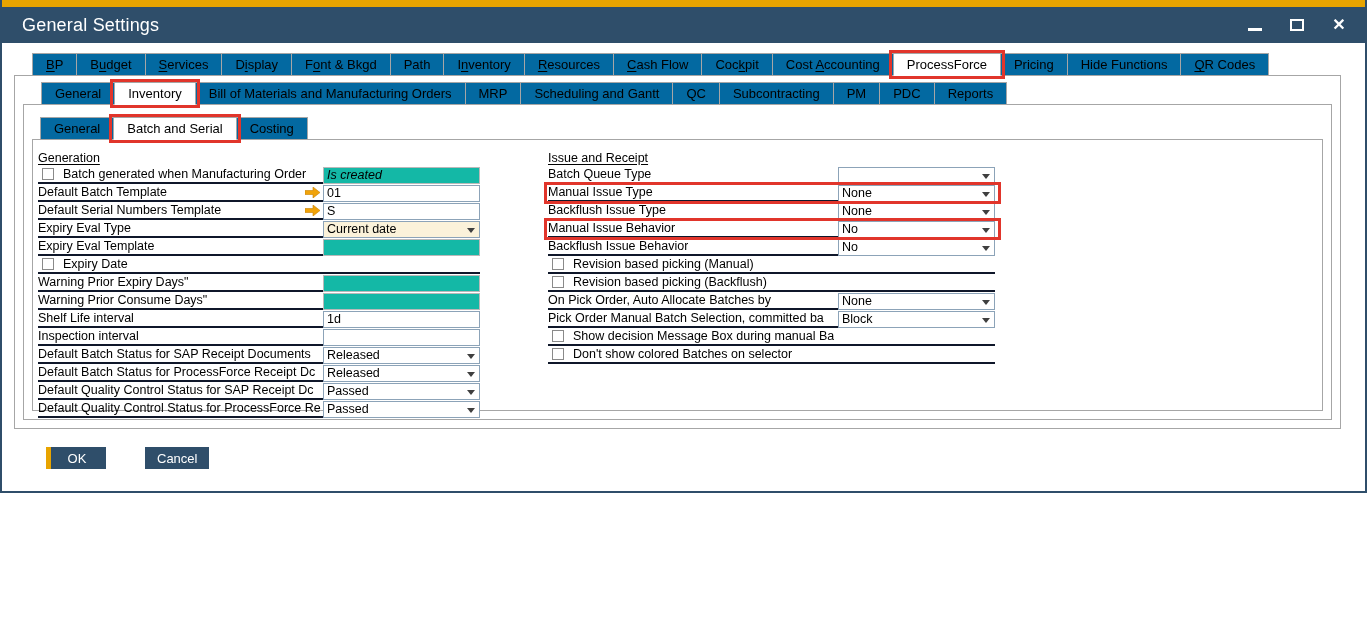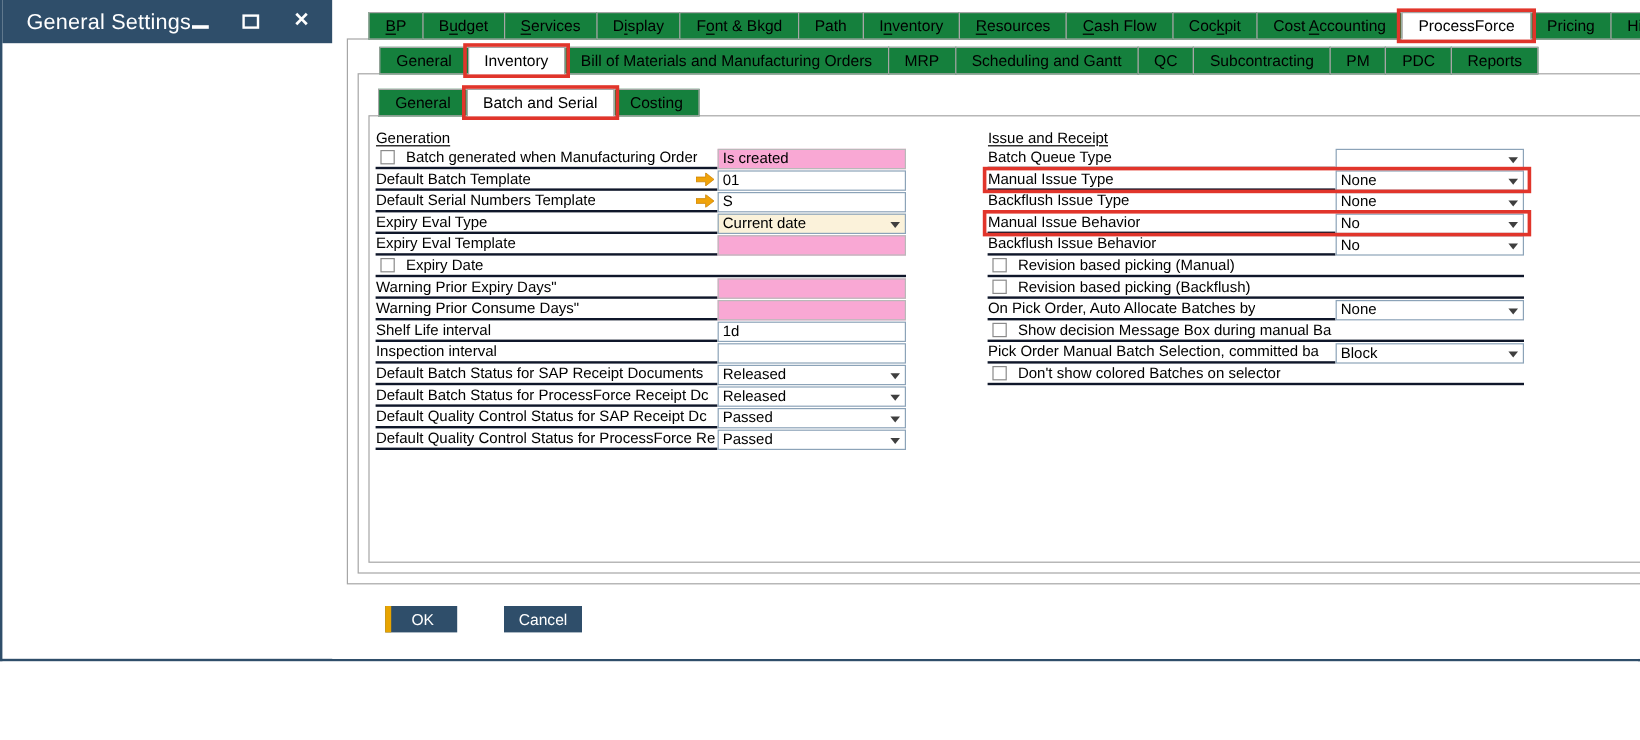--- a/index.html
+++ b/index.html
@@ -3,23 +3,23 @@
 <meta charset="utf-8">
 <style>
   * { box-sizing: border-box; }
   html,body { margin:0; padding:0; background:#fff; }
   body {
     width:1367px; height:617px;
     font-family:"Liberation Sans", sans-serif;
     overflow:hidden;
   }
   .window {
-    width:1367px; height:551px;
+    width:1367px; height:493px;
     border:2px solid #2F4E6A; border-top:none;
-    display:flex; flex-direction:row; background:#fff;
+    display:flex; flex-direction:column; background:#fff;
   }
   .top-strip { height:7px; background:#E8A400; flex:none; }
   .titlebar {
     height:36px; background:#2F4E6A; color:#fff; flex:none;
     display:flex; align-items:center; padding:0 18px 0 20px;
   }
   .title { font-size:18px; letter-spacing:0.2px; }
   .win-controls { margin-left:auto; display:flex; gap:26px; align-items:center; }
   .win-btn { width:16px; height:16px; display:flex; align-items:center; justify-content:center; cursor:pointer; }
   .ic-min { width:14px; height:3px; background:#fff; margin-top:8px; }
@@ -27,21 +27,21 @@
   .ic-close { color:#fff; font-size:16px; font-weight:bold; line-height:1; }
 
   .content { flex:1; display:flex; flex-direction:column; min-height:0; background:#fff; }
 
   
   .tabs { display:flex; position:relative; z-index:3; flex:none; }
   .l1-tabs { margin:10px 12px 0 30px; }
   .l2-tabs { margin:6px 8px 0 26px; }
   .l3-tabs { margin:12px 8px 0 16px; }
   .tab {
-    position:relative; background:#15803d;
+    position:relative; background:#0369a1;
     border:1px solid #A6A6A6;
     padding:0 13px; height:23px; line-height:22px;
     font-size:13px; color:#000; text-align:center; cursor:pointer;
     white-space:nowrap;
   }
   .tab + .tab { margin-left:-1px; }
   .tab.active { background:#fff; border-bottom-color:#fff; z-index:2; }
   .tab u { text-underline-offset:2px; }
 
   .panel {
@@ -72,21 +72,21 @@
   .cb {
     width:12px; height:12px; border:1px solid #8A8A8A; background:#fff;
     margin:0 9px 0 4px; flex:none; cursor:pointer;
   }
   .ffield {
     width:157px; flex:none; height:17px;
     border:1px solid #8CA3B8; background:#fff;
     display:flex; align-items:center; padding:0 3px;
     font-size:12.5px; position:relative; overflow:hidden; white-space:nowrap;
   }
-  .ffield.disabled { background:#f9a8d4; border-color:#B9B9B9; }
+  .ffield.disabled { background:#14b8a6; border-color:#B9B9B9;font-style:italic; }
   .ffield.yellow { background:#FBF2DA; }
   .ffield.dropdown { padding-right:15px; cursor:pointer; }
   .darrow {
     position:absolute; right:4px; top:6px; width:0; height:0;
     border-left:4px solid transparent; border-right:4px solid transparent;
     border-top:5px solid #3F3F3F;
   }
 
   
   .hl-red::after {
@@ -364,31 +364,31 @@
                 <div class="flabel">
                   <span class="ltext">On Pick Order, Auto Allocate Batches by</span>
                 </div>
                 <div class="ffield dropdown">
                   <span>None</span>
                   <span class="darrow"></span>
                 </div>
               </div>
               <div class="frow">
                 <div class="flabel">
+                  <span class="ltext">Pick Order Manual Batch Selection, committed ba</span>
+                </div>
+                <div class="ffield dropdown">
+                  <span>Block</span>
+                  <span class="darrow"></span>
+                </div>
+              </div>
+              <div class="frow">
+                <div class="flabel">
                   <span class="cb"></span>
                   <span class="ltext">Show decision Message Box during manual Ba</span>
-                </div>
-              </div>
-              <div class="frow">
-                <div class="flabel">
-                  <span class="ltext">Pick Order Manual Batch Selection, committed ba</span>
-                </div>
-                <div class="ffield dropdown">
-                  <span>Block</span>
-                  <span class="darrow"></span>
                 </div>
               </div>
               <div class="frow">
                 <div class="flabel">
                   <span class="cb"></span>
                   <span class="ltext">Don't show colored Batches on selector</span>
                 </div>
               </div>
             </div>
         </div>

